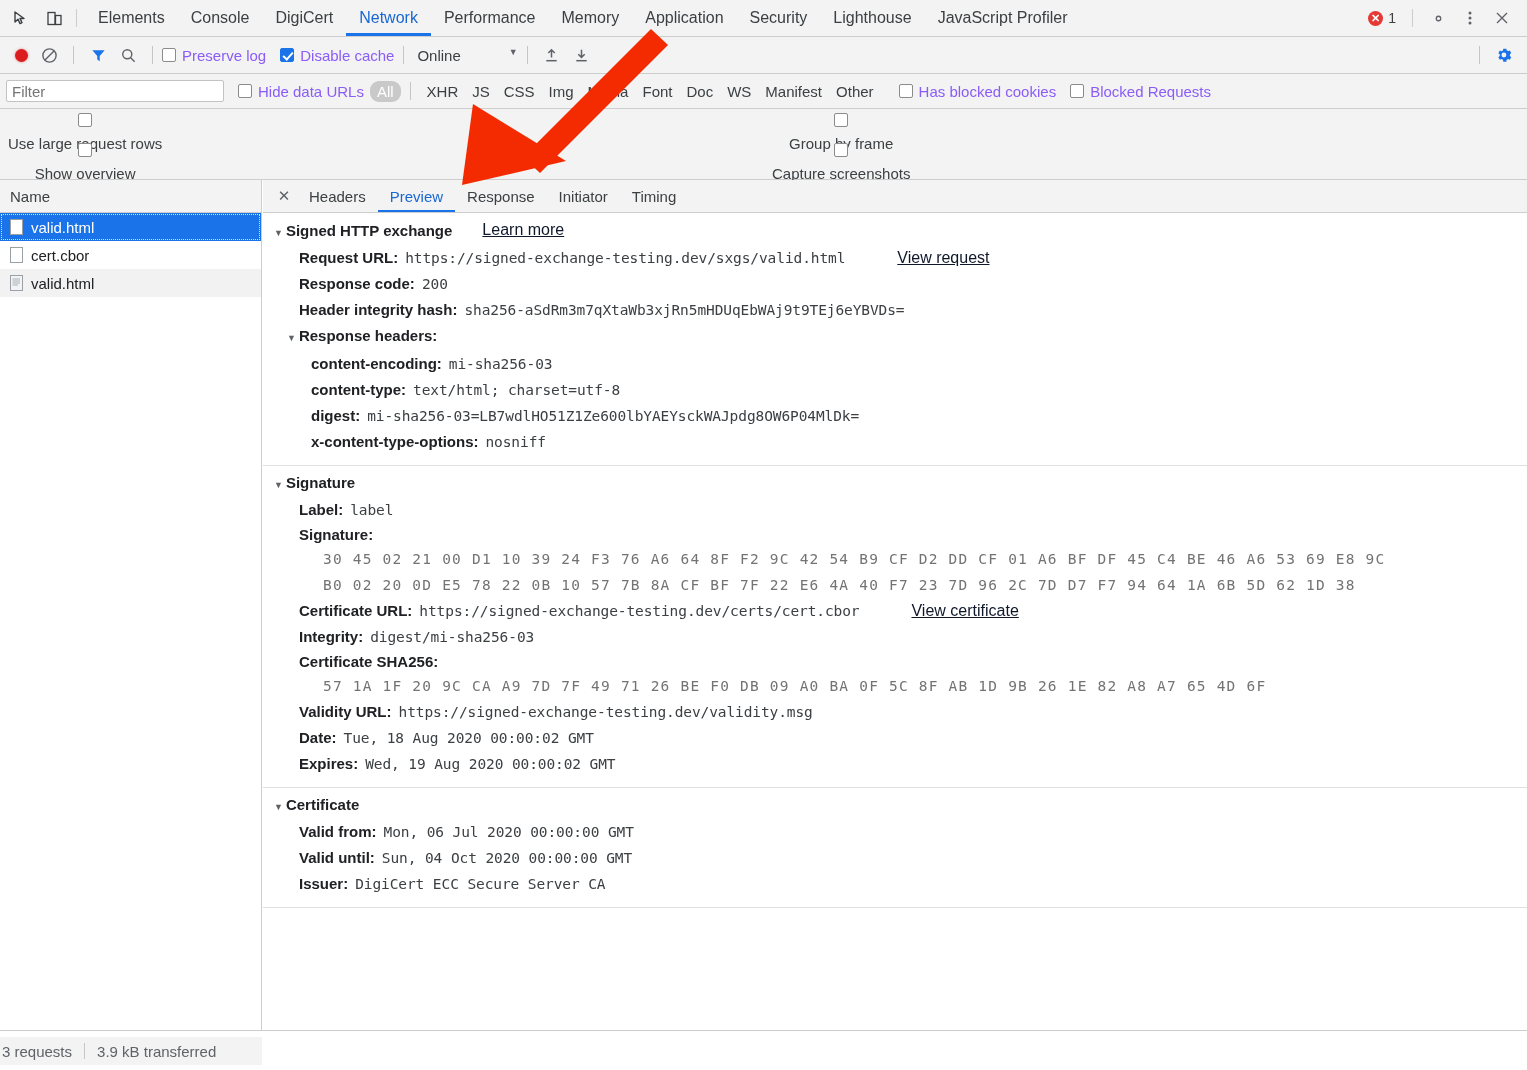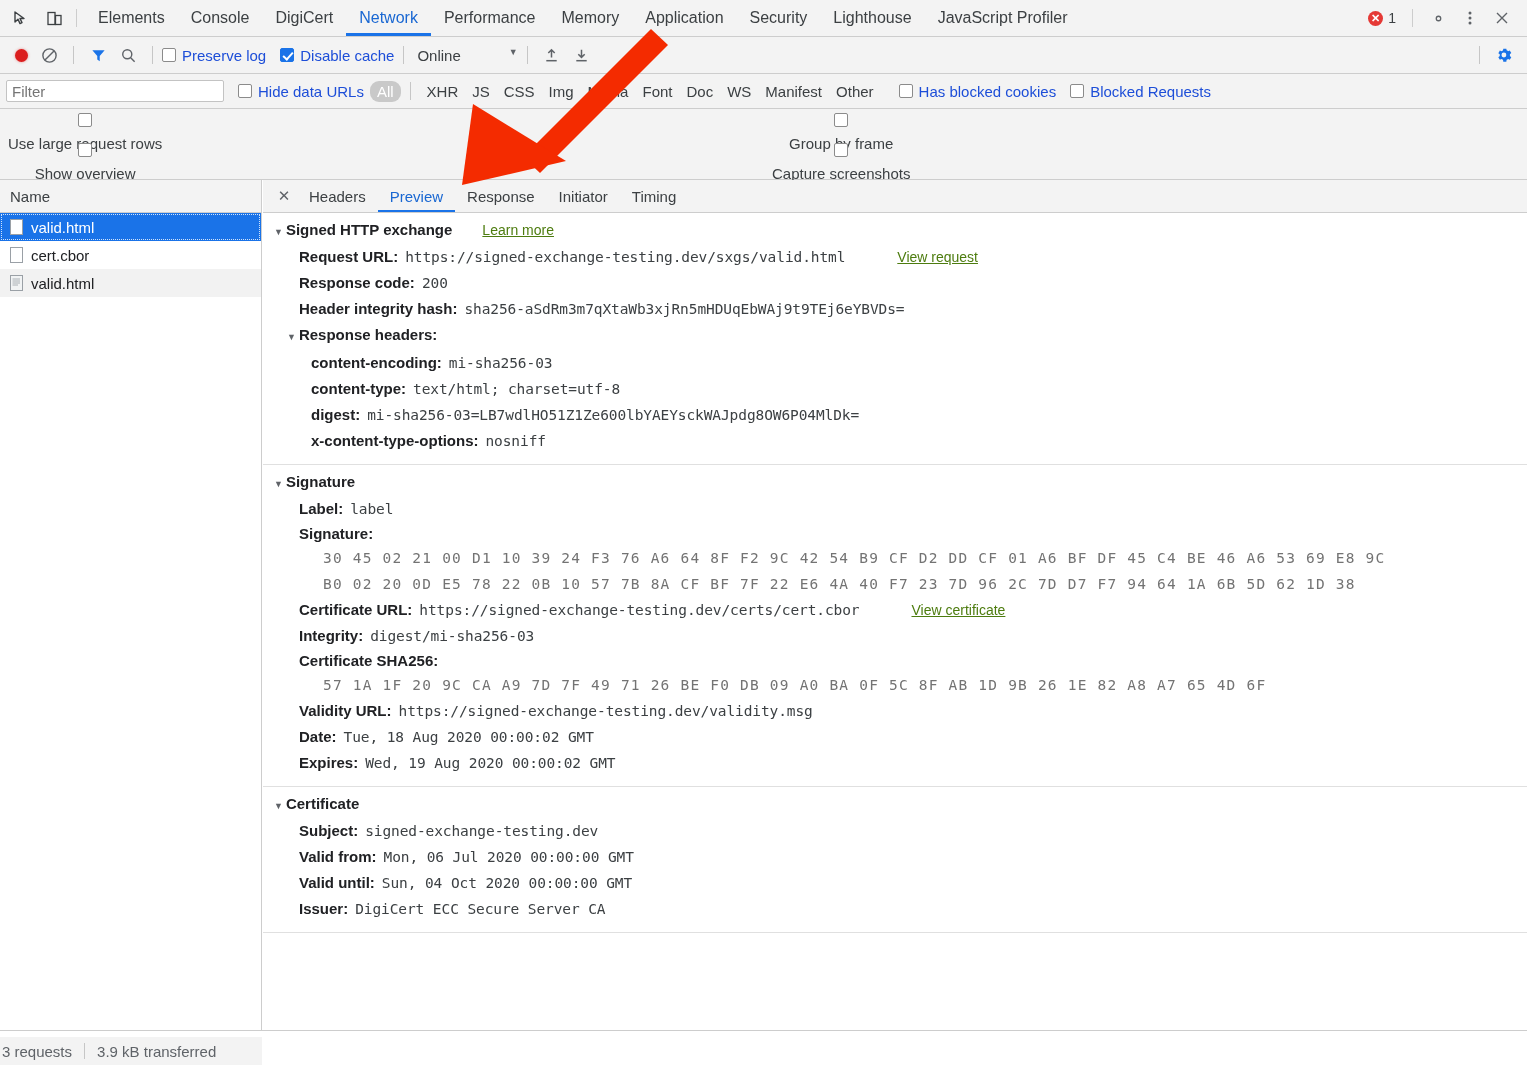--- a/index.html
+++ b/index.html
@@ -50,21 +50,21 @@
 
   
   .nettoolbar {
     position: absolute; left: 0; top: 37px; width: 1527px; height: 37px;
     background: #f3f3f3; border-bottom: 1px solid #cdcdcd;
     display: flex; align-items: center; padding-left: 8px;
   }
   .rec-btn { width: 26px; height: 26px; display: flex; align-items: center; justify-content: center; }
   .rec-dot { width: 13px; height: 13px; border-radius: 50%; background: #db1d1d; box-shadow: 0 0 3px rgba(219,29,29,.45); }
   .vsep { width: 1px; height: 18px; background: #c6c6c6; margin: 0 9px; }
-  .cbrow { display: flex; align-items: center; gap: 6px; font-size: 15px; color: #1d4ed8; white-space: nowrap; }
+  .cbrow { display: flex; align-items: center; gap: 6px; font-size: 15px; color: #8b5cf6; white-space: nowrap; }
   .cb {
     width: 14px; height: 14px; border: 1px solid #8b8b8b; border-radius: 2px;
     background: #fff; display: inline-block; position: relative; flex: none;
   }
   .cb.checked { background: #1a73e8; border-color: #1a73e8; }
   .cb.checked::after {
     content: ""; position: absolute; left: 4px; top: 1px;
     width: 4px; height: 8px; border: solid #fff; border-width: 0 2px 2px 0;
     transform: rotate(42deg);
   }
@@ -132,21 +132,21 @@
   .pane-tab.active { color: #1967d2; box-shadow: inset 0 -2px 0 #1a73e8; }
 
   .preview { position: absolute; left: 0; top: 33px; right: 0; bottom: 0; overflow: hidden; background: #fff;}
   .section { border-bottom: 1px solid #e0e0e0; padding: 8px 0 10px 0; }
   .sec-title {
     display: flex; align-items: center; gap: 30px;
     font-size: 15px; font-weight: bold; color: #202124;
     padding-left: 11px; margin-bottom: 6px;
   }
   .tri { font-size: 9px; color: #5f6368; margin-right: 3px; }
-  .lnk { font-size: 14px; color: #4d7c0f; text-decoration: underline; font-weight: normal; cursor: pointer; }
+  .lnk { font-size: 16px; color: #0f172a; text-decoration: underline; font-weight: normal; cursor: pointer; }
   .kv {
     display: flex; align-items: flex-start; gap: 7px;
     padding: 3px 0 3px 36px; font-size: 15px; line-height: 20px;
   }
   .kv .k { font-weight: bold; color: #202124; white-space: nowrap; }
   .kv .v { font-family: "DejaVu Sans Mono", monospace; font-size: 14.5px; color: #3c4043; letter-spacing: -0.1px;}
   .kv .after-lnk { margin-left: 45px; }
   .kv.sub { padding-left: 48px; }
   .kv.head { padding-left: 24px; }
   .hexline {
@@ -490,24 +490,20 @@
           <span class="k">Expires:</span>
           <span class="v">Wed, 19 Aug 2020 00:00:02 GMT</span>
         </div>
       </div>
 
       <div class="section">
         <div class="sec-title">
           <span><span class="tri">▼</span><span>Certificate</span></span>
         </div>
         <div class="kv">
-          <span class="k">Subject:</span>
-          <span class="v">signed-exchange-testing.dev</span>
-        </div>
-        <div class="kv">
           <span class="k">Valid from:</span>
           <span class="v">Mon, 06 Jul 2020 00:00:00 GMT</span>
         </div>
         <div class="kv">
           <span class="k">Valid until:</span>
           <span class="v">Sun, 04 Oct 2020 00:00:00 GMT</span>
         </div>
         <div class="kv">
           <span class="k">Issuer:</span>
           <span class="v">DigiCert ECC Secure Server CA</span>

